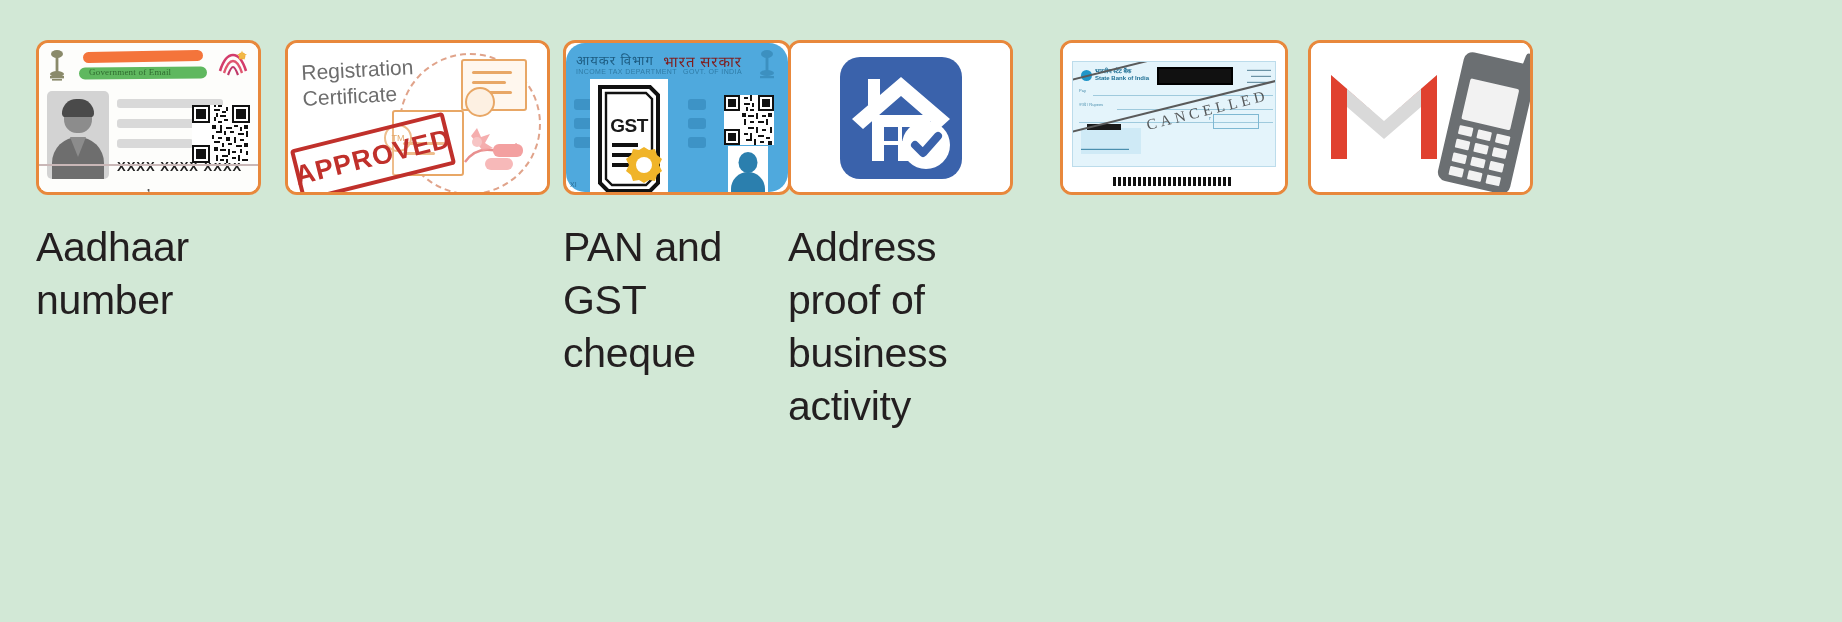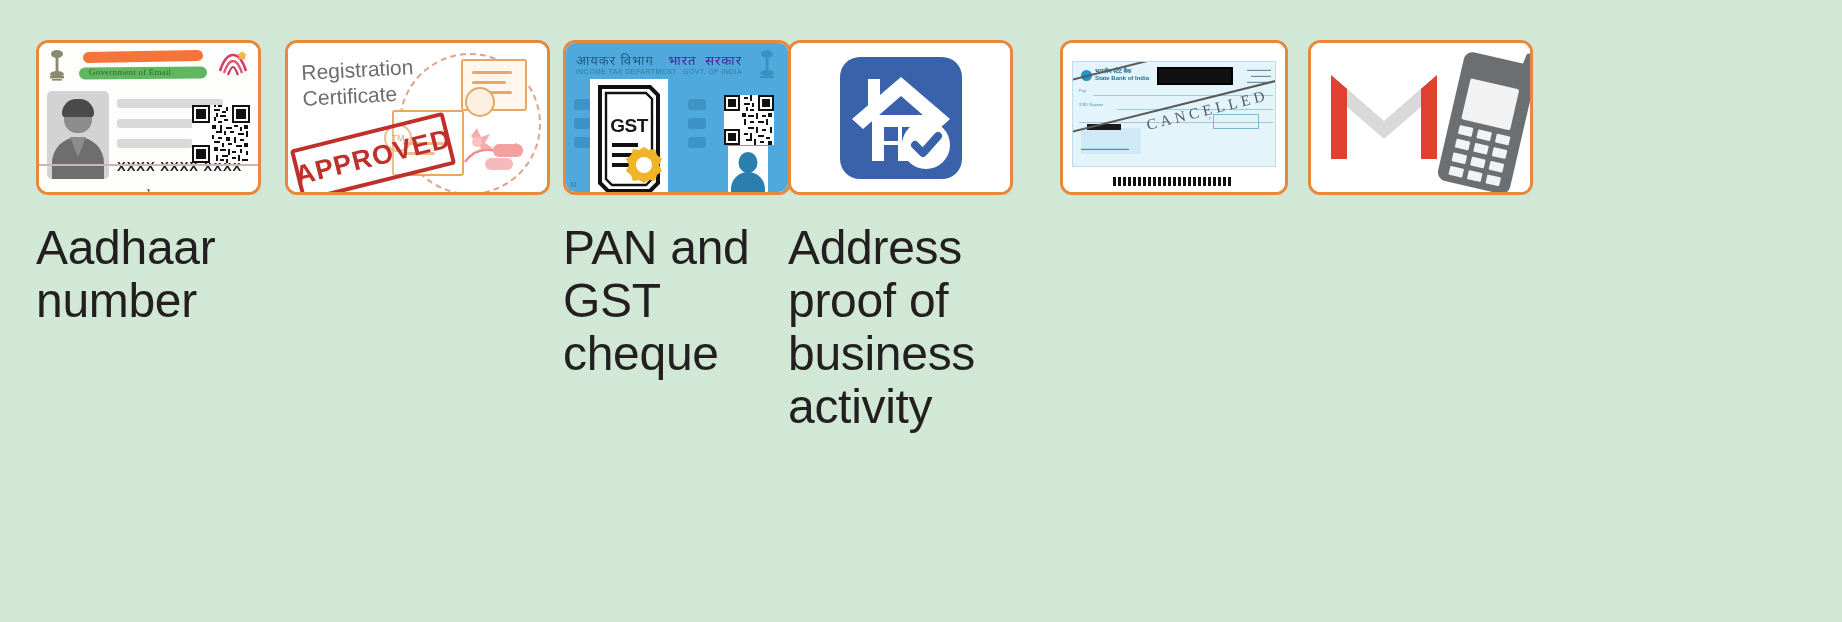--- a/index.html
+++ b/index.html
@@ -18,21 +18,21 @@
     position:relative;
     width:100%;height:155px;
     background:#ffffff;
     border:3px solid #e8883c;
     border-radius:12px;
     overflow:hidden;
     box-sizing:border-box;
   }
   .caption{
     margin-top:26px;
-    font-size:48px;
+    font-size:41px;
     line-height:53px;
     color:#231f20;
     letter-spacing:-0.3px;
     font-weight:400;
     white-space:pre-line;
   }
 
   
   .aadhaar{position:absolute;inset:0;background:#fdfdfb;}
   .aad-emblem{position:absolute;left:8px;top:6px;width:20px;height:34px;}
@@ -78,27 +78,27 @@
     font-family:"Liberation Sans",sans-serif;background:rgba(255,255,255,.25);}
   .regc-tm{position:absolute;left:96px;bottom:40px;width:24px;height:24px;
     border:2px solid #e8a766;border-radius:50%;font-size:9px;color:#d98b3a;
     display:flex;align-items:center;justify-content:center;}
   .regc-paper{position:absolute;left:104px;bottom:16px;width:68px;height:62px;
     border:2px solid #e8a766;border-radius:3px;background:#fff;}
   .regc-badge{position:absolute;right:52px;top:44px;width:26px;height:26px;
     border:2px solid #e8a766;border-radius:50%;background:#fdf0e2;}
 
   
-  .pan{position:absolute;inset:0;background:#4fa9dd;}
+  .pan{position:absolute;inset:0;background:#4fa9dd;border-radius:19px;}
   .pan-hi{position:absolute;left:10px;top:8px;font-size:13px;color:#1d5c82;
     font-family:"Liberation Serif",serif;letter-spacing:1px;}
   .pan-en{position:absolute;left:10px;top:25px;font-size:7px;color:#2f7ba6;
     letter-spacing:.4px;}
-  .pan-hi2{position:absolute;right:46px;top:8px;font-size:13px;color:#4c1d95;
-    font-family:Liberation Mono, monospace;letter-spacing:1px;}
+  .pan-hi2{position:absolute;right:46px;top:8px;font-size:15px;color:#7f1d1d;
+    font-family:Liberation Serif, serif;letter-spacing:1px;}
   .pan-en2{position:absolute;right:46px;top:25px;font-size:7px;color:#2f7ba6;
     letter-spacing:.4px;}
   .pan-emblem{position:absolute;right:10px;top:6px;width:22px;height:34px;opacity:.55;}
   .pan-dots{position:absolute;left:8px;top:56px;}
   .pan-dot{width:18px;height:11px;background:#3d93c6;border-radius:3px;margin-bottom:8px;}
   .pan-dotsR{position:absolute;left:122px;top:56px;}
   .pan-qr{position:absolute;right:14px;top:52px;width:50px;height:50px;}
   .pan-av{position:absolute;right:20px;bottom:0;width:40px;height:46px;
     background:#fff;}
   .pan-avhead{position:absolute;left:50%;top:6px;transform:translateX(-50%);

